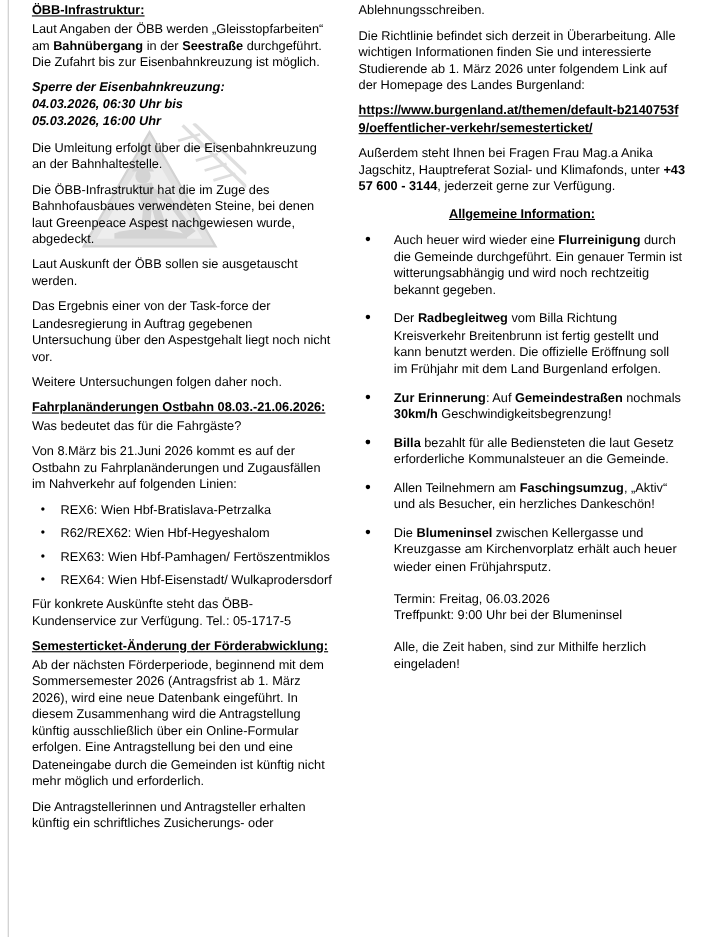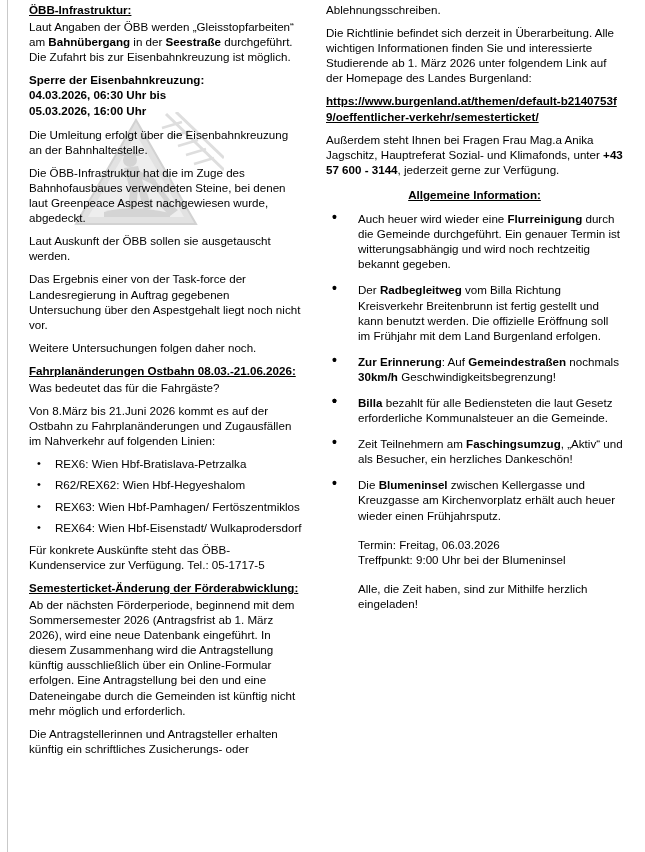--- a/index.html
+++ b/index.html
@@ -78,20 +78,21 @@
     text-decoration: underline;
     text-align: center;
     margin: 10px 0 9px 0;
   }
   .b {
     font-weight: bold;
   }
   .datelines {
     margin: 0 0 9px 0;
     font-weight: bold;
+    font-style: italic;
   }
   .link {
     font-weight: bold;
     text-decoration: underline;
     word-break: break-all;
     margin: 0 0 8px 0;
   }
   ul.bullets {
     list-style: none;
     margin: 0 0 7px 0;
@@ -215,19 +216,19 @@
         <p><span class="">Die Richtlinie befindet sich derzeit in Überarbeitung. Alle wichtigen Informationen finden Sie und interessierte Studierende ab 1. März 2026 unter folgendem Link auf der Homepage des Landes Burgenland:</span></p>
         <div class="link">https://www.burgenland.at/themen/default-b2140753f9/oeffentlicher-verkehr/semesterticket/</div>
         <p><span class="">Außerdem steht Ihnen bei Fragen Frau Mag.a Anika Jagschitz, Hauptreferat Sozial- und Klimafonds, unter </span><span class="b">+43 57 600 - 3144</span><span class="">, jederzeit gerne zur Verfügung.</span></p>
         <p class="h-center">Allgemeine Information:</p>
         <ul class="bullets-r">
           <li><span class="dot">•</span><span><span class="">Auch heuer wird wieder eine </span><span class="b">Flurreinigung</span><span class=""> durch die Gemeinde durchgeführt. Ein genauer Termin ist witterungsabhängig und wird noch rechtzeitig bekannt gegeben.</span></span></li>
           <li><span class="dot">•</span><span><span class="">Der </span><span class="b">Radbegleitweg</span><span class=""> vom Billa Richtung Kreisverkehr Breitenbrunn ist fertig gestellt und kann benutzt werden. Die offizielle Eröffnung soll im Frühjahr mit dem Land Burgenland erfolgen.</span></span></li>
           <li><span class="dot">•</span><span><span class="b">Zur Erinnerung</span><span class="">: Auf </span><span class="b">Gemeindestraßen</span><span class=""> nochmals </span><span class="b">30km/h</span><span class=""> Geschwindigkeitsbegrenzung!</span></span></li>
           <li><span class="dot">•</span></li>
           <li><span class="dot">•</span><span><span class="b">Billa</span><span class=""> bezahlt für alle Bediensteten die laut Gesetz erforderliche Kommunalsteuer an die Gemeinde.</span></span></li>
-          <li><span class="dot">•</span><span><span class="">Zeit Teilnehmern am </span><span class="b">Faschingsumzug</span><span class="">, „Aktiv“ und als Besucher, ein herzliches Dankeschön!</span></span></li>
+          <li><span class="dot">•</span><span><span class="">Allen Teilnehmern am </span><span class="b">Faschingsumzug</span><span class="">, „Aktiv“ und als Besucher, ein herzliches Dankeschön!</span></span></li>
           <li><span class="dot">•</span><span><span class="">Die </span><span class="b">Blumeninsel</span><span class=""> zwischen Kellergasse und Kreuzgasse am Kirchenvorplatz erhält auch heuer wieder einen Frühjahrsputz.</span></span><div class="sub-block"><span>Termin: Freitag, 06.03.2026</span><br><span>Treffpunkt: 9:00 Uhr bei der Blumeninsel</span></div><div class="sub-block2">Alle, die Zeit haben, sind zur Mithilfe herzlich eingeladen!</div></li>
         </ul>
       </div>
   </div>
 
 </div>
 
 </body></html>

